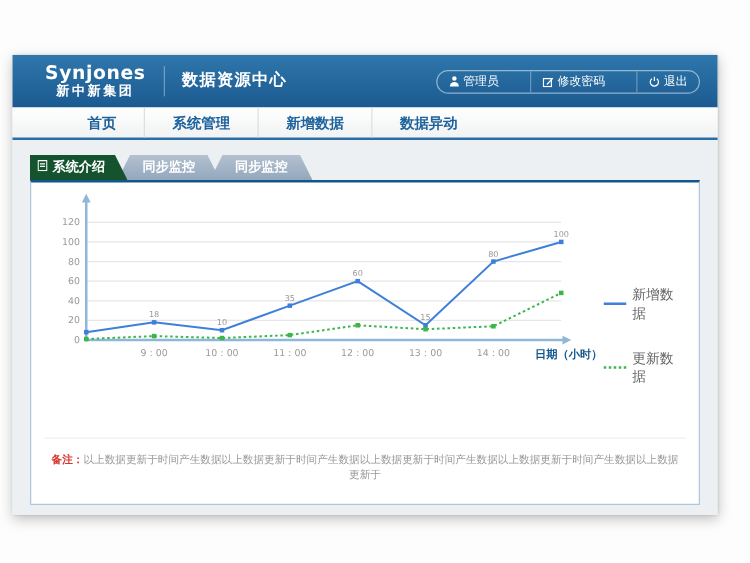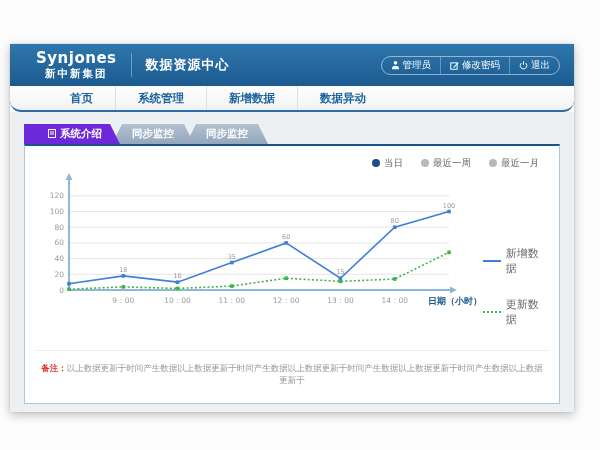--- a/index.html
+++ b/index.html
@@ -13,39 +13,39 @@
   
   .header { height:42px; flex:0 0 42px; background:linear-gradient(#2f77ac,#1b5a90);
             display:flex; align-items:center; color:#fff; }
   .logo-block { padding:0 14px 0 26px; text-align:center; line-height:1; }
   .logo-main { font-size:15px; font-weight:bold; letter-spacing:.5px; }
   .logo-sub  { font-size:10.5px; font-weight:bold; letter-spacing:2px; margin-top:2px; }
   .app-title { font-size:13px; font-weight:bold; padding:0 0 0 14px; letter-spacing:1px;
                border-left:1px solid rgba(255,255,255,.35); height:24px; line-height:24px; }
   .user-pill { margin-left:auto; margin-right:14px; display:flex; align-items:center;
                border:1px solid rgba(255,255,255,.5); border-radius:10px; height:19px;
-               font-size:9.5px; overflow:hidden; }
+               font-size:9.5px; overflow:hidden;gap:16px; }
   .user-item { display:flex; align-items:center; gap:3px; padding:0 9px; height:100%;
                cursor:pointer; white-space:nowrap; }
   .user-item + .user-item { border-left:1px solid rgba(255,255,255,.3); }
   .user-item svg { display:block; }
 
   
   .nav { height:26px; flex:0 0 26px; background:linear-gradient(#ffffff,#f1f2f3);
-         border-bottom:2px solid #2b6da4; display:flex; align-items:stretch; padding-left:38px;border-radius:11px; }
+         border-bottom:2px solid #2b6da4; display:flex; align-items:stretch; padding-left:38px; }
   .nav-item { display:flex; align-items:center; padding:0 22px; font-size:11.5px;
               color:#1e639c; font-weight:bold; cursor:pointer; position:relative; }
   .nav-item + .nav-item { border-left:1px solid #dcdfe2; }
 
   
   .content { flex:1; background:#edf0f3; padding:12px 14px 8px; display:flex; flex-direction:column; }
   .tabs { display:flex; height:20px; flex:0 0 20px; }
   .tab { height:20px; display:flex; align-items:center; gap:4px; color:#fff;
          font-size:10.5px; font-weight:bold; cursor:pointer; }
-  .tab.active { background:#6d28d9; padding:0 18px 0 24px; z-index:2;
+  .tab.active { background:#14532d; padding:0 18px 0 6px; z-index:2;
                 clip-path:polygon(0 0, calc(100% - 10px) 0, 100% 100%, 0 100%); }
   .tab.inactive { background:linear-gradient(#b3c1d1,#93a7bc); padding:0 20px; margin-left:-8px; z-index:1;
                   clip-path:polygon(10px 0, calc(100% - 10px) 0, 100% 100%, 0 100%); }
 
   .card { flex:1; background:#fff; border:1px solid #afc7db; border-top:2px solid #14568c;
           padding:8px 10px 6px; display:flex; flex-direction:column; }
 
   .radio-row { display:flex; justify-content:flex-end; gap:18px; align-items:center;
                font-size:9.5px; color:#666; margin:2px 10px 2px 0; flex:0 0 14px; }
   .radio-opt { display:flex; align-items:center; gap:4px; cursor:pointer; }
@@ -131,34 +131,20 @@
       <div class="tab inactive">
         <span>同步监控</span>
       </div>
       <div class="tab inactive">
         <span>同步监控</span>
       </div>
     </div>
 
     <div class="card">
 
-      <div class="radio-row">
-        <div class="radio-opt selected">
-          <span class="radio-dot"></span>
-          <span>当日</span>
-        </div>
-        <div class="radio-opt">
-          <span class="radio-dot"></span>
-          <span>最近一周</span>
-        </div>
-        <div class="radio-opt">
-          <span class="radio-dot"></span>
-          <span>最近一月</span>
-        </div>
-      </div>
 
 
       <div class="chart-row">
         <svg id="chart-svg" viewBox="0 0 448 150">
             <line x1="34" y1="102.3076923076923" x2="414" y2="102.3076923076923" stroke="#e6e6e6" stroke-width="1"></line>
             <line x1="34" y1="86.61538461538461" x2="414" y2="86.61538461538461" stroke="#e6e6e6" stroke-width="1"></line>
             <line x1="34" y1="70.92307692307692" x2="414" y2="70.92307692307692" stroke="#e6e6e6" stroke-width="1"></line>
             <line x1="34" y1="55.23076923076923" x2="414" y2="55.23076923076923" stroke="#e6e6e6" stroke-width="1"></line>
             <line x1="34" y1="39.53846153846153" x2="414" y2="39.53846153846153" stroke="#e6e6e6" stroke-width="1"></line>
             <line x1="34" y1="23.84615384615384" x2="414" y2="23.84615384615384" stroke="#e6e6e6" stroke-width="1"></line>

